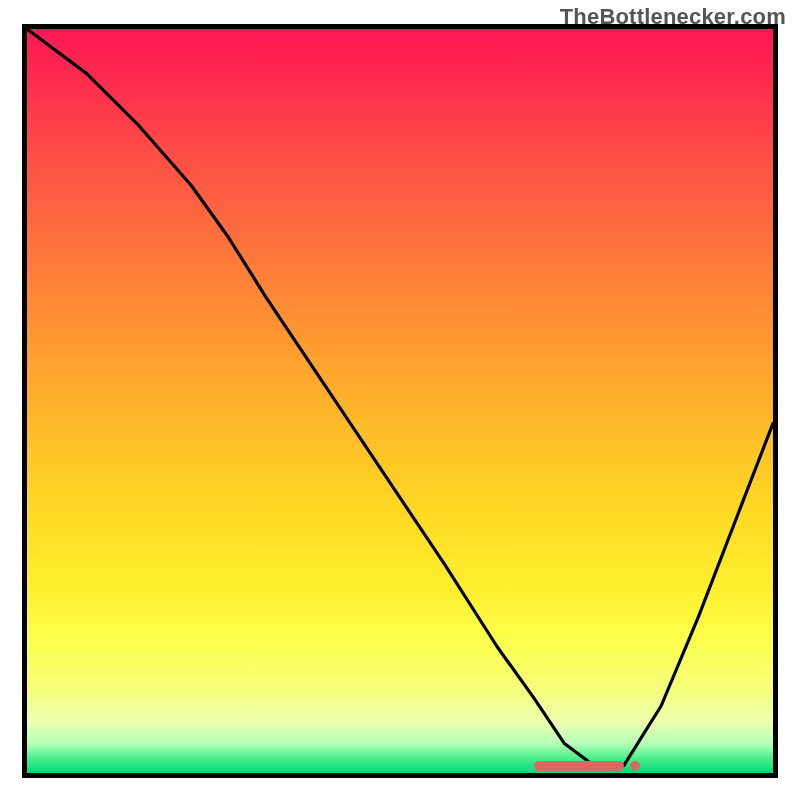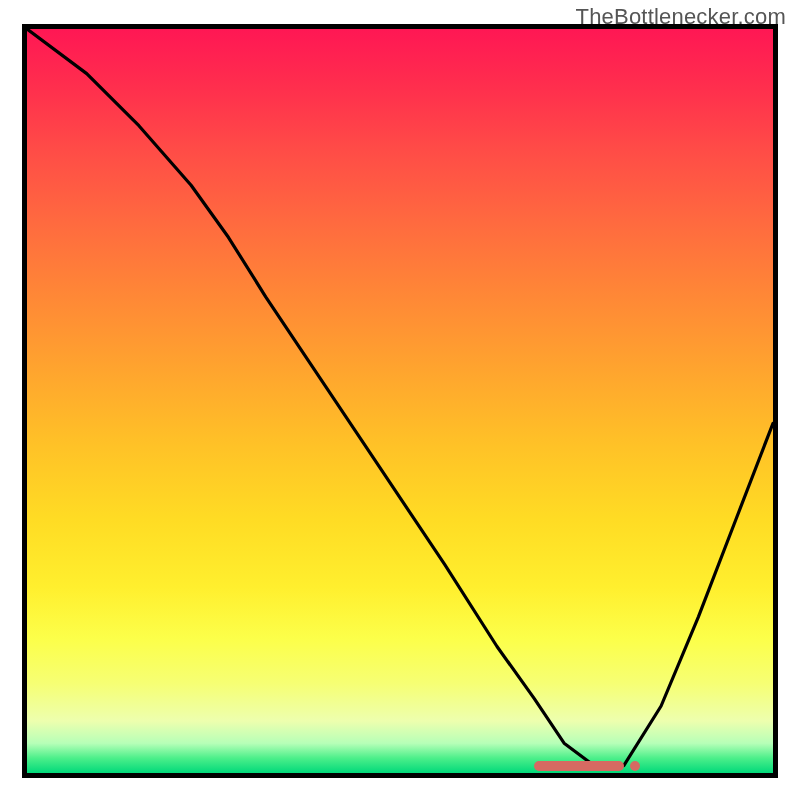--- a/index.html
+++ b/index.html
@@ -8,21 +8,21 @@
     position: relative;
     width: 800px;
     height: 800px;
   }
   .watermark {
     position: absolute;
     top: 4px;
     right: 14px;
     font-family: Arial, Helvetica, sans-serif;
     font-size: 22px;
-    font-weight: 400;
+    font-weight: 700;
     color: #555;
     letter-spacing: 0.2px;
   }
   .plot-frame {
     position: absolute;
     left: 22px;
     top: 24px;
     width: 756px;   
     height: 754px;  
     border: 5px solid #000;

